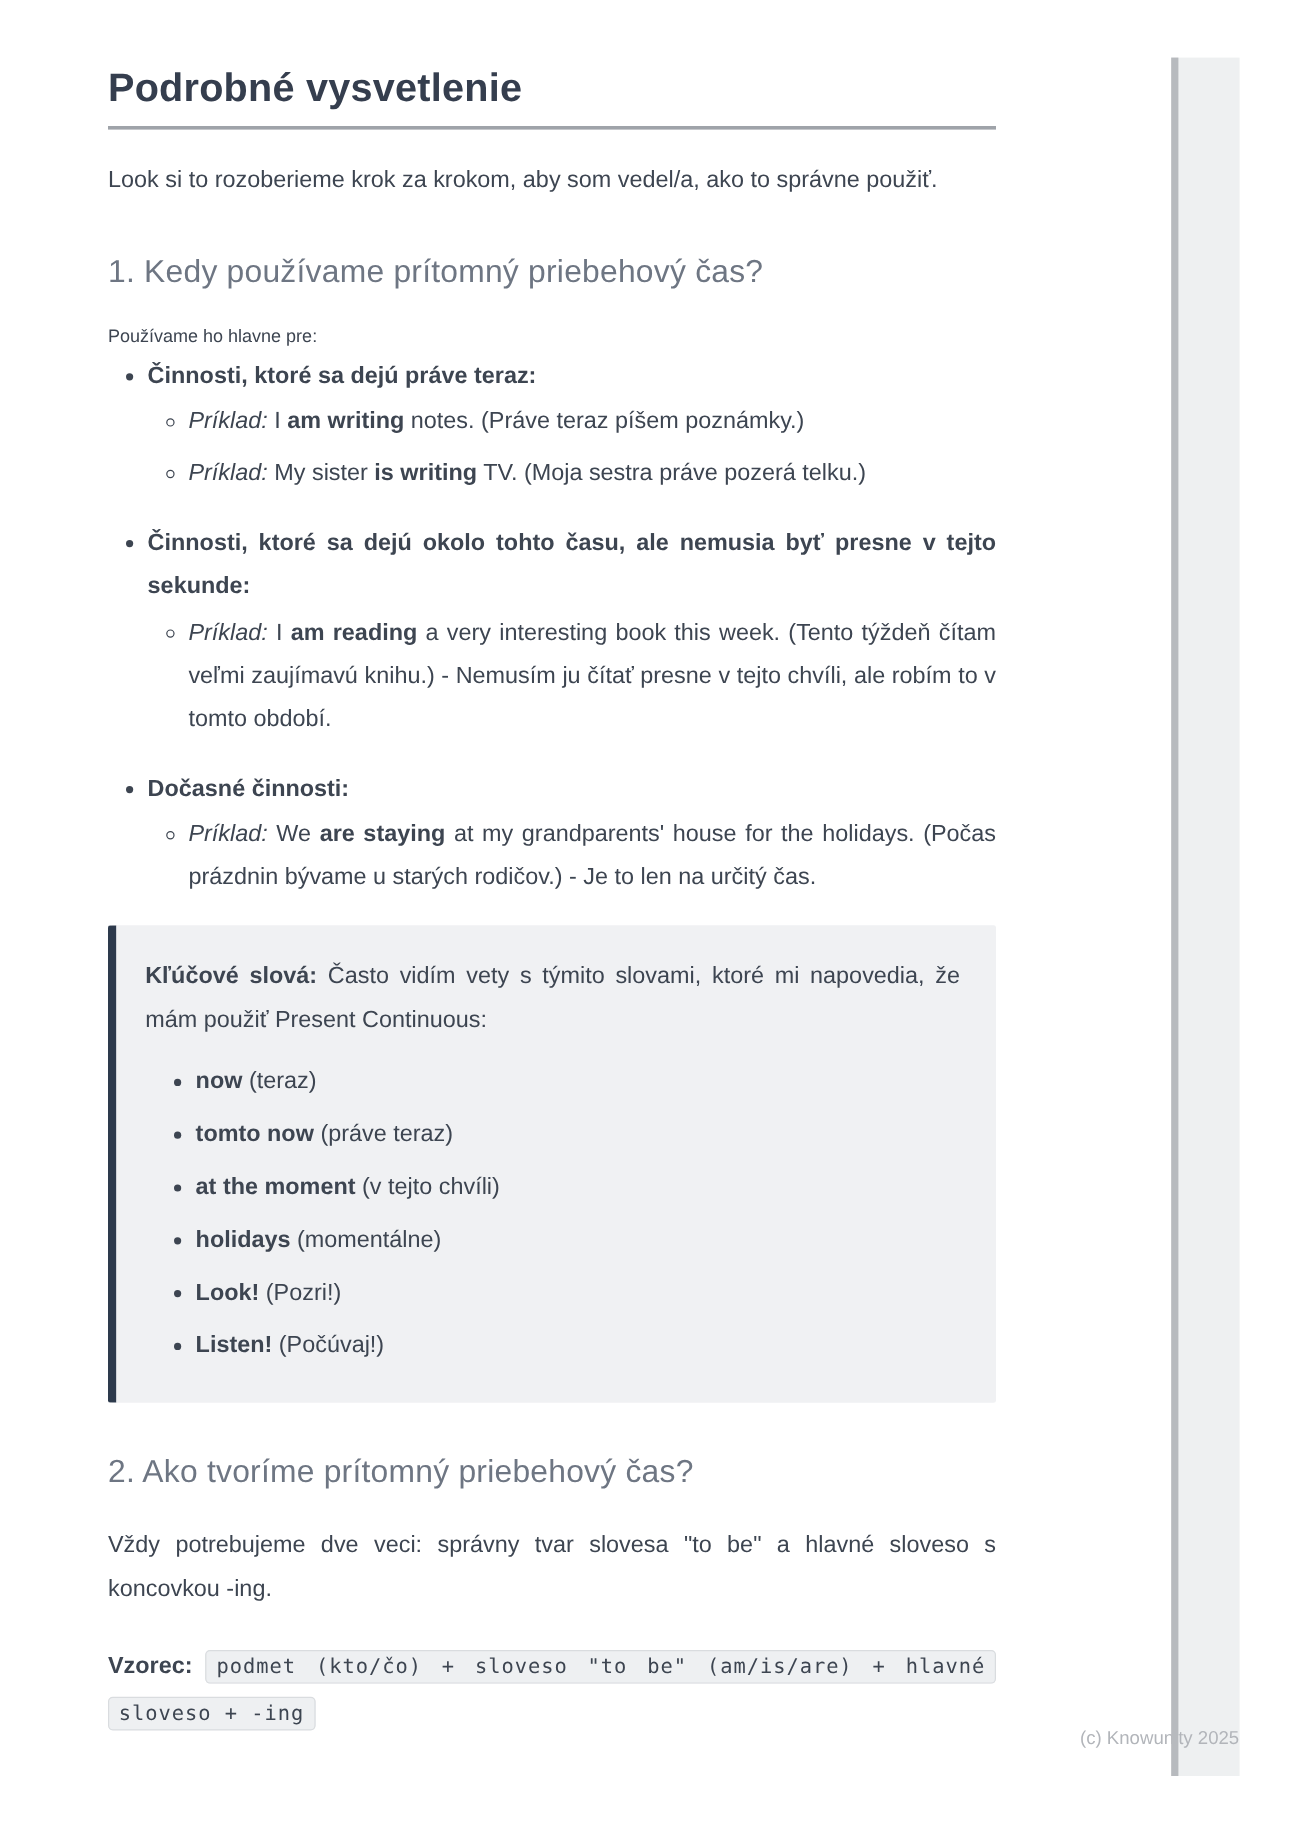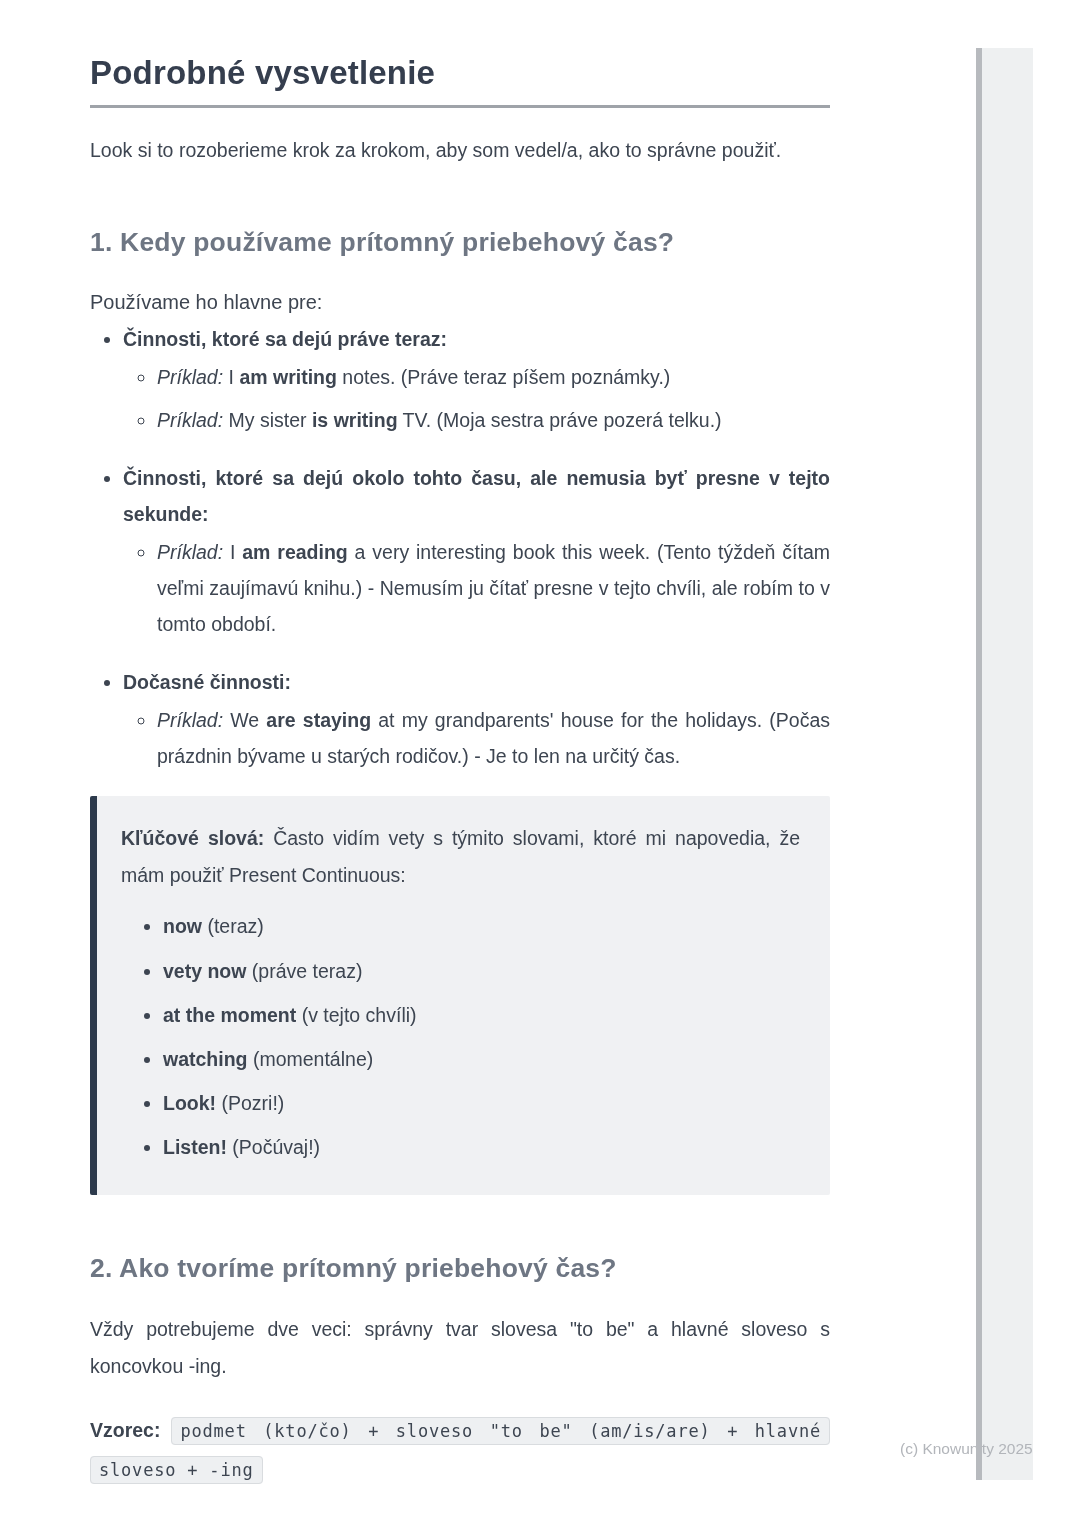--- a/index.html
+++ b/index.html
@@ -24,25 +24,25 @@
     color:var(--title); letter-spacing:0.2px;
   }
   hr.title-rule{
     border:none; height:3px; background:var(--rule); margin-top:10px;
   }
   p.body-text{
     margin-top:24px; font-size:19.5px; line-height:1.9;
     text-align:justify; color:var(--body);
   }
   h2.section-heading{
-    margin-top:56px; font-size:26.5px; line-height:1.35; font-weight:700;
+    margin-top:40px; font-size:26.5px; line-height:1.35; font-weight:400;
     color:var(--heading); letter-spacing:0.2px;
   }
   p.lead-text{
-    margin-top:22px; font-size:20px; line-height:1.9; color:var(--body);
+    margin-top:22px; font-size:15px; line-height:1.9; color:var(--body);
   }
   ul.main-list{
     padding-left:33px; list-style:disc outside;
   }
   ul.main-list > li{
     margin-bottom:22px; font-size:19.5px; line-height:1.85; text-align:justify;
   }
   .li-title{ font-weight:700; }
   ul.sub-list{
     margin-top:2px; padding-left:34px; list-style:circle outside;
@@ -127,23 +127,23 @@
       <ul class="sub-list">
         <li><em class="example-label">Príklad:</em><span> We </span><strong>are staying</strong><span> at my grandparents' house for the holidays. (Počas prázdnin bývame u starých rodičov.) - Je to len na určitý čas.</span></li>
       </ul>
     </li>
   </ul>
 
   <div class="callout">
     <p><strong>Kľúčové slová:</strong><span> Často vidím vety s týmito slovami, ktoré mi napovedia, že mám použiť Present Continuous:</span></p>
     <ul>
       <li><strong>now</strong><span> (teraz)</span></li>
-      <li><strong>vety now</strong><span> (práve teraz)</span></li>
+      <li><strong>tomto now</strong><span> (práve teraz)</span></li>
       <li><strong>at the moment</strong><span> (v tejto chvíli)</span></li>
-      <li><strong>watching</strong><span> (momentálne)</span></li>
+      <li><strong>holidays</strong><span> (momentálne)</span></li>
       <li><strong>Look!</strong><span> (Pozri!)</span></li>
       <li><strong>Listen!</strong><span> (Počúvaj!)</span></li>
     </ul>
   </div>
 
   <h2 class="section-heading">2. Ako tvoríme prítomný priebehový čas?</h2>
 
   <p class="body-text">Vždy potrebujeme dve veci: správny tvar slovesa "to be" a hlavné sloveso s koncovkou -ing.</p>
 
   <p class="formula-line"><span class="formula-label">Vzorec:</span> <code class="formula-code">podmet (kto/čo) + sloveso "to be" (am/is/are) + hlavné sloveso + -ing</code></p>

